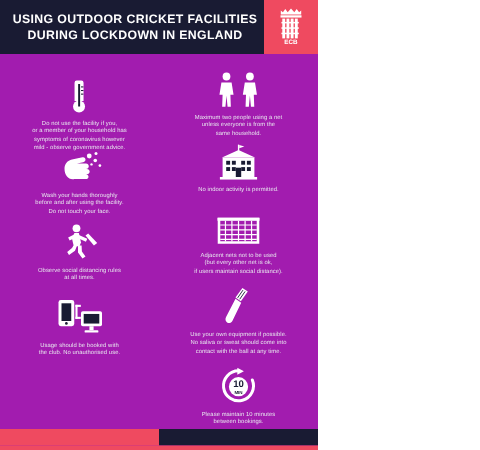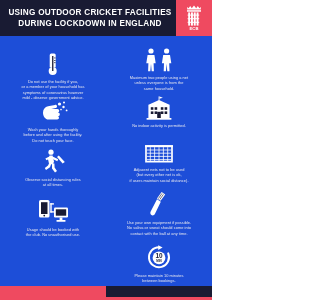--- a/index.html
+++ b/index.html
@@ -7,21 +7,21 @@
     padding: 0;
     background: #ffffff;
   }
   body {
     font-family: "Liberation Sans", sans-serif;
   }
   #poster {
     position: relative;
     width: 212px;
     height: 300px;
-    background: #1d4ed8;
+    background: #a21caf;
     overflow: hidden;
   }
 
   
   .header {
     position: relative;
     height: 36px;
     background: #191b33;
   }
   .header-title {

